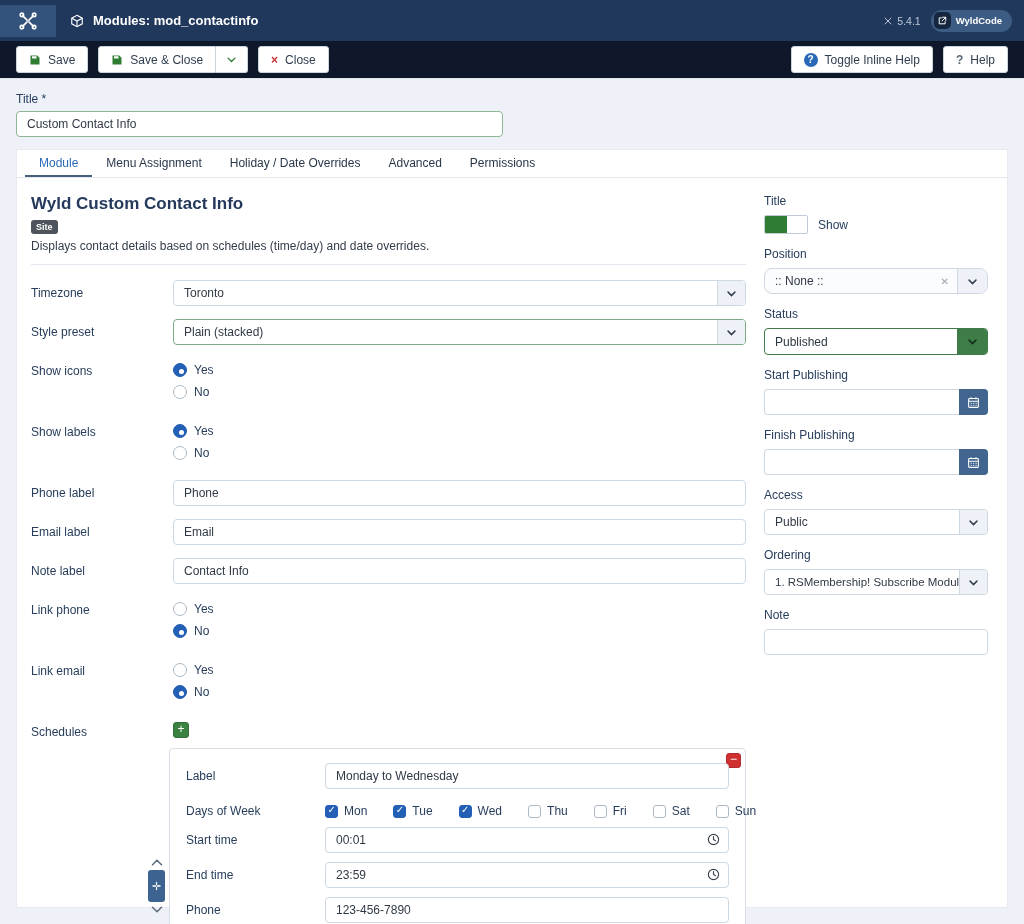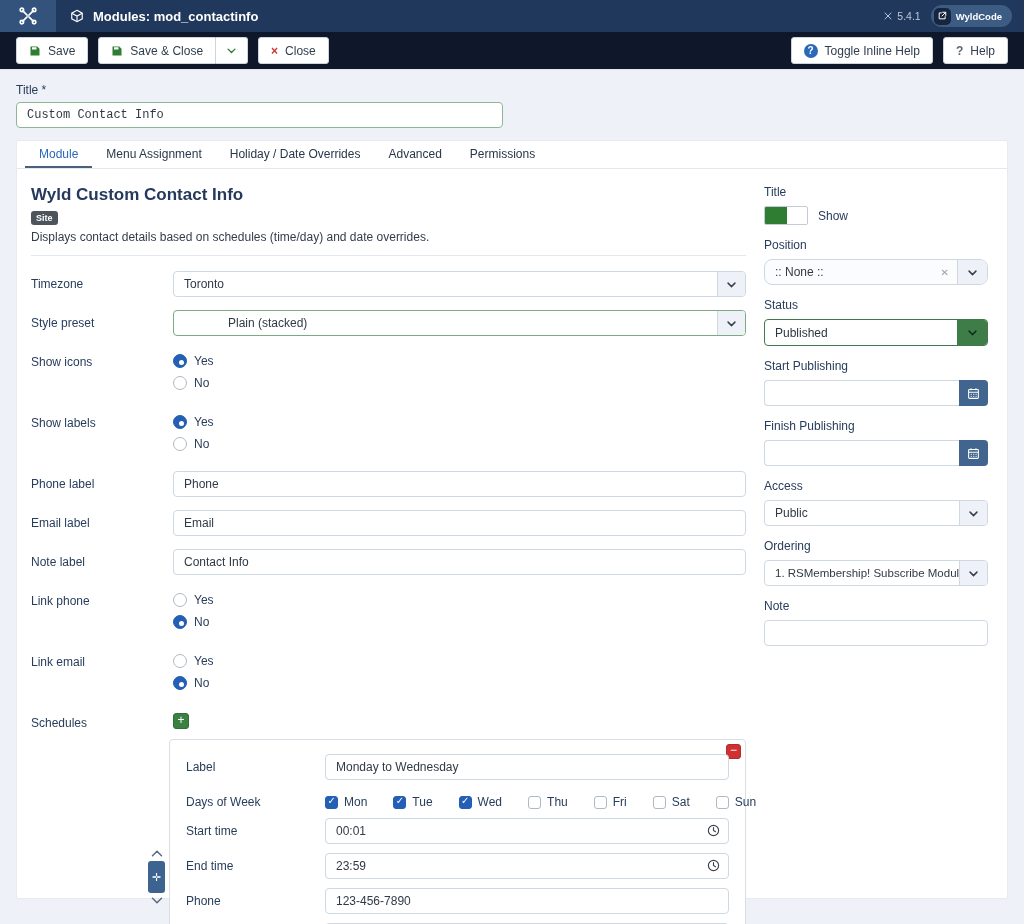--- a/index.html
+++ b/index.html
@@ -1,20 +1,20 @@
 <!DOCTYPE html>
 <html><head>
 <meta charset="utf-8">
 <style>
   * { margin:0; padding:0; box-sizing:border-box; }
   html,body { width:1024px; height:924px; overflow:hidden; }
   body { font-family:"Liberation Sans","DejaVu Sans",sans-serif; background:#eef2f8; font-size:12px; color:#273d5b; }
 
   
-  .app-header { height:32px; background:#20385c; display:flex; align-items:center; }
+  .app-header { height:41px; background:#20385c; display:flex; align-items:center; }
   .logo-box { width:56px; height:32px; background:#33527c; display:flex; align-items:center; justify-content:center; flex:0 0 56px; }
   .hdr-left { display:flex; align-items:center; gap:9px; padding-left:14px; color:#fff; font-weight:700; font-size:13px; }
   .hdr-spacer { flex:1; }
   .hdr-right { display:flex; align-items:center; gap:10px; padding-right:12px; }
   .hdr-version { color:#bcc8da; font-size:10.5px; display:flex; align-items:center; gap:4px; }
   .brand-pill { background:#3d5c84; border-radius:11px; height:22px; display:flex; align-items:center; gap:5px; padding:0 10px 0 3px; cursor:pointer; }
   .brand-pill .ext-box { width:17px; height:17px; background:#16263f; border-radius:5px; display:flex; align-items:center; justify-content:center; }
   .brand-pill span.txt { color:#fff; font-size:9.5px; font-weight:700; }
 
   
@@ -25,21 +25,21 @@
   .btn-group { display:flex; }
   .btn-group .btn:first-child { border-radius:3px 0 0 3px; }
   .btn-group .btn.caret { border-left:none; border-radius:0 3px 3px 0; padding:0 10px; }
   .qmark-blue { width:14px; height:14px; border-radius:50%; background:#2a69b8; color:#fff; font-size:10px; font-weight:700; display:flex; align-items:center; justify-content:center; }
   .qmark-plain { color:#5a6774; font-size:12px; font-weight:700; }
   .x-red { color:#cc3232; font-weight:700; font-size:12px; }
 
   
   .title-area { padding:13px 16px 0 16px; }
   .title-area .lbl { font-size:12px; margin-bottom:5px; }
-  .title-input { width:487px; height:26px; background:#fff; border:1px solid #8eb795; border-radius:4px; padding:0 10px; font-size:12px; color:#303a46; font-family:Liberation Mono, monospace; }
+  .title-input { width:487px; height:26px; background:#fff; border:1px solid #8eb795; border-radius:4px; padding:0 10px; font-size:12px; color:#303a46; font-family:Liberation Sans, sans-serif; }
 
   
   .card { margin:12px 16px 0 16px; background:#fff; border:1px solid #e7ebf1; border-radius:2px; height:759px; }
   .tabs { display:flex; border-bottom:1px solid #e3e8ee; padding-left:8px; }
   .tab { padding:6px 14px 5px 14px; font-size:12px; color:#29374a; cursor:pointer; border-bottom:2.5px solid transparent; }
   .tab.active { color:#2a69b8; border-bottom-color:#49607a; }
   .card-body { display:flex; padding:16px 20px 0 14px; }
 
   
   .main-col { width:715px; flex:0 0 715px; }
@@ -48,21 +48,21 @@
   .desc { margin-top:5px; color:#333d4a; font-size:12px; }
   .divider { border-top:1px solid #e3e8ee; margin:11px 0 15px 0; }
 
   .frow { display:flex; margin-bottom:13px; }
   .flabel { width:142px; flex:0 0 142px; padding-top:6px; font-size:12px; color:#273d5b; }
   .fctrl { flex:1; }
   .tinput { width:100%; height:26px; border:1px solid #ced8e2; border-radius:4px; padding:0 10px; font-size:12px; color:#303a46; background:#fff; font-family:inherit; }
   .select { display:flex; height:26px; border:1px solid #ced8e2; border-radius:4px; background:#fff; overflow:hidden; cursor:pointer; }
   .select .val { flex:1; display:flex; align-items:center; padding:0 10px; color:#303a46; white-space:nowrap; overflow:hidden; }
   .select .chev { width:28px; background:#eef2f8; border-left:1px solid #ced8e2; display:flex; align-items:center; justify-content:center; }
-  .select.green { border-color:#7ea985;padding-left:44px; }
+  .select.green { border-color:#7ea985; }
 
   .radio-group { padding-top:4px; }
   .radio-line { display:flex; align-items:center; gap:7px; height:16px; margin-bottom:6px; cursor:pointer; }
   .rdot { width:14px; height:14px; border-radius:50%; border:1px solid #aeb9c4; background:#fff; position:relative; flex:0 0 14px; }
   .rdot.checked { background:#2360b5; border-color:#2360b5; }
   .rdot.checked::after { content:""; position:absolute; left:4.5px; top:4.5px; width:5px; height:5px; border-radius:50%; background:#fff; }
   .radio-line .rl { color:#273d5b; }
 
   .plus-btn { width:16px; height:16px; background:#3b8142; border:1px solid #336f39; border-radius:3px; color:#fff; font-size:12px; line-height:13px; text-align:center; cursor:pointer; }
   .minus-btn { width:15px; height:15px; background:#cf3131; border:1px solid #b52a2a; border-radius:3px; color:#fff; font-size:12px; line-height:11px; text-align:center; cursor:pointer; }

